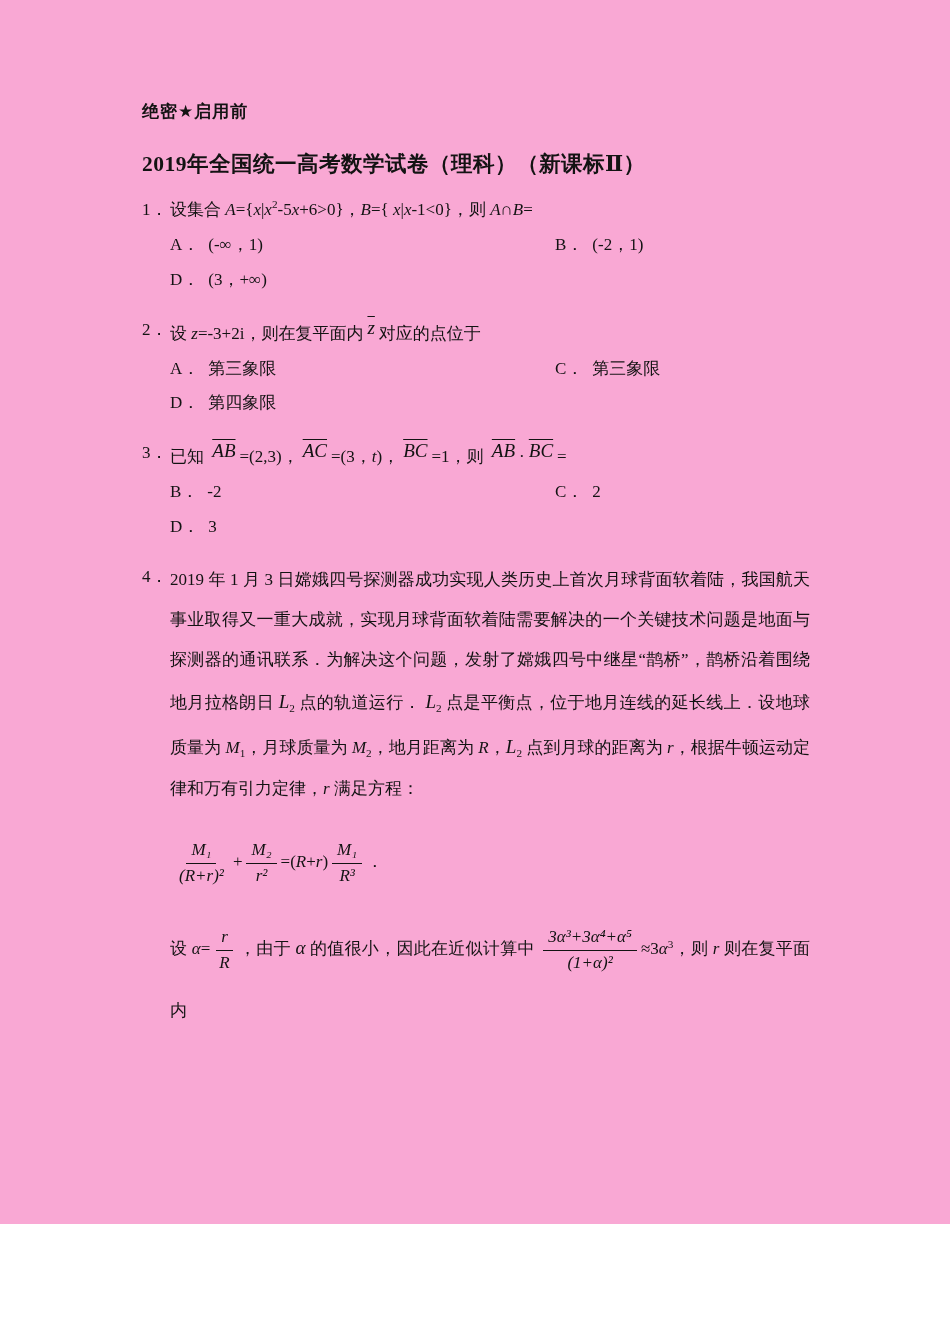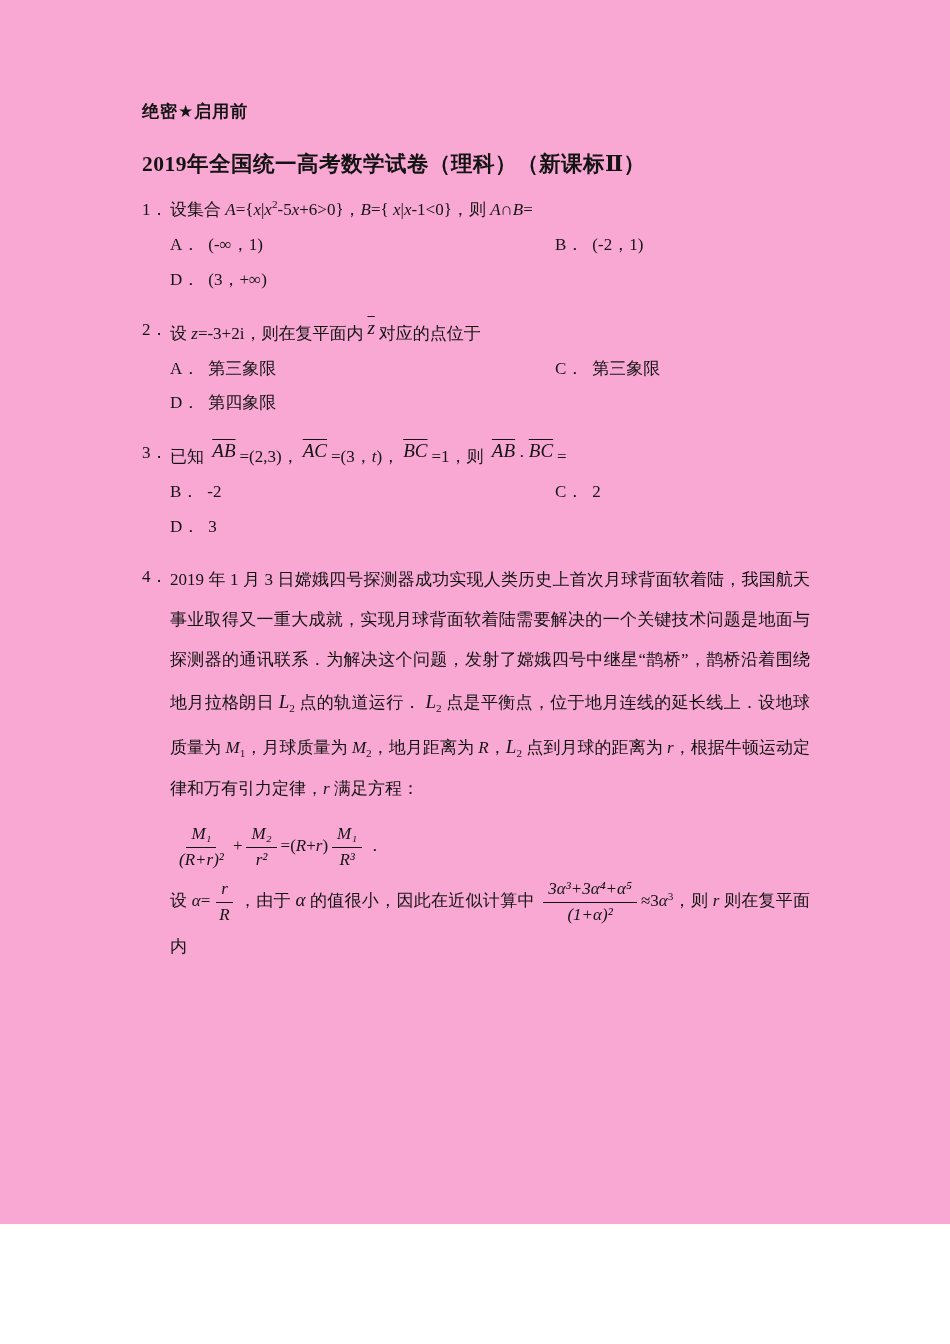--- a/index.html
+++ b/index.html
@@ -45,21 +45,21 @@
   .seg-sub{vertical-align:sub;font-size:0.66em;line-height:0;}
   .seg-bar{
     font-style:italic;font-size:1.12em;
     text-decoration:overline;
     position:relative;top:-5px;
     padding:0 2px;margin:0 2px;
   }
   
   .frac{
     display:inline-flex;flex-direction:column;align-items:center;
-    vertical-align:middle;font-style:italic;margin:0 4px;line-height:1.35;
+    vertical-align:middle;font-style:italic;margin:16px 4px;line-height:1.35;
   }
   .frac .num{border-bottom:1.4px solid #131313;padding:0 5px 1px 5px;}
   .frac .den{padding:1px 5px 0 5px;}
   .footer{
     position:absolute;left:16px;top:1236px;width:100%;
     text-align:center;font-size:13px;color:#2b2b2b;
     font-family:"Liberation Serif","DejaVu Serif",serif;
   }
 </style>
 </head>

